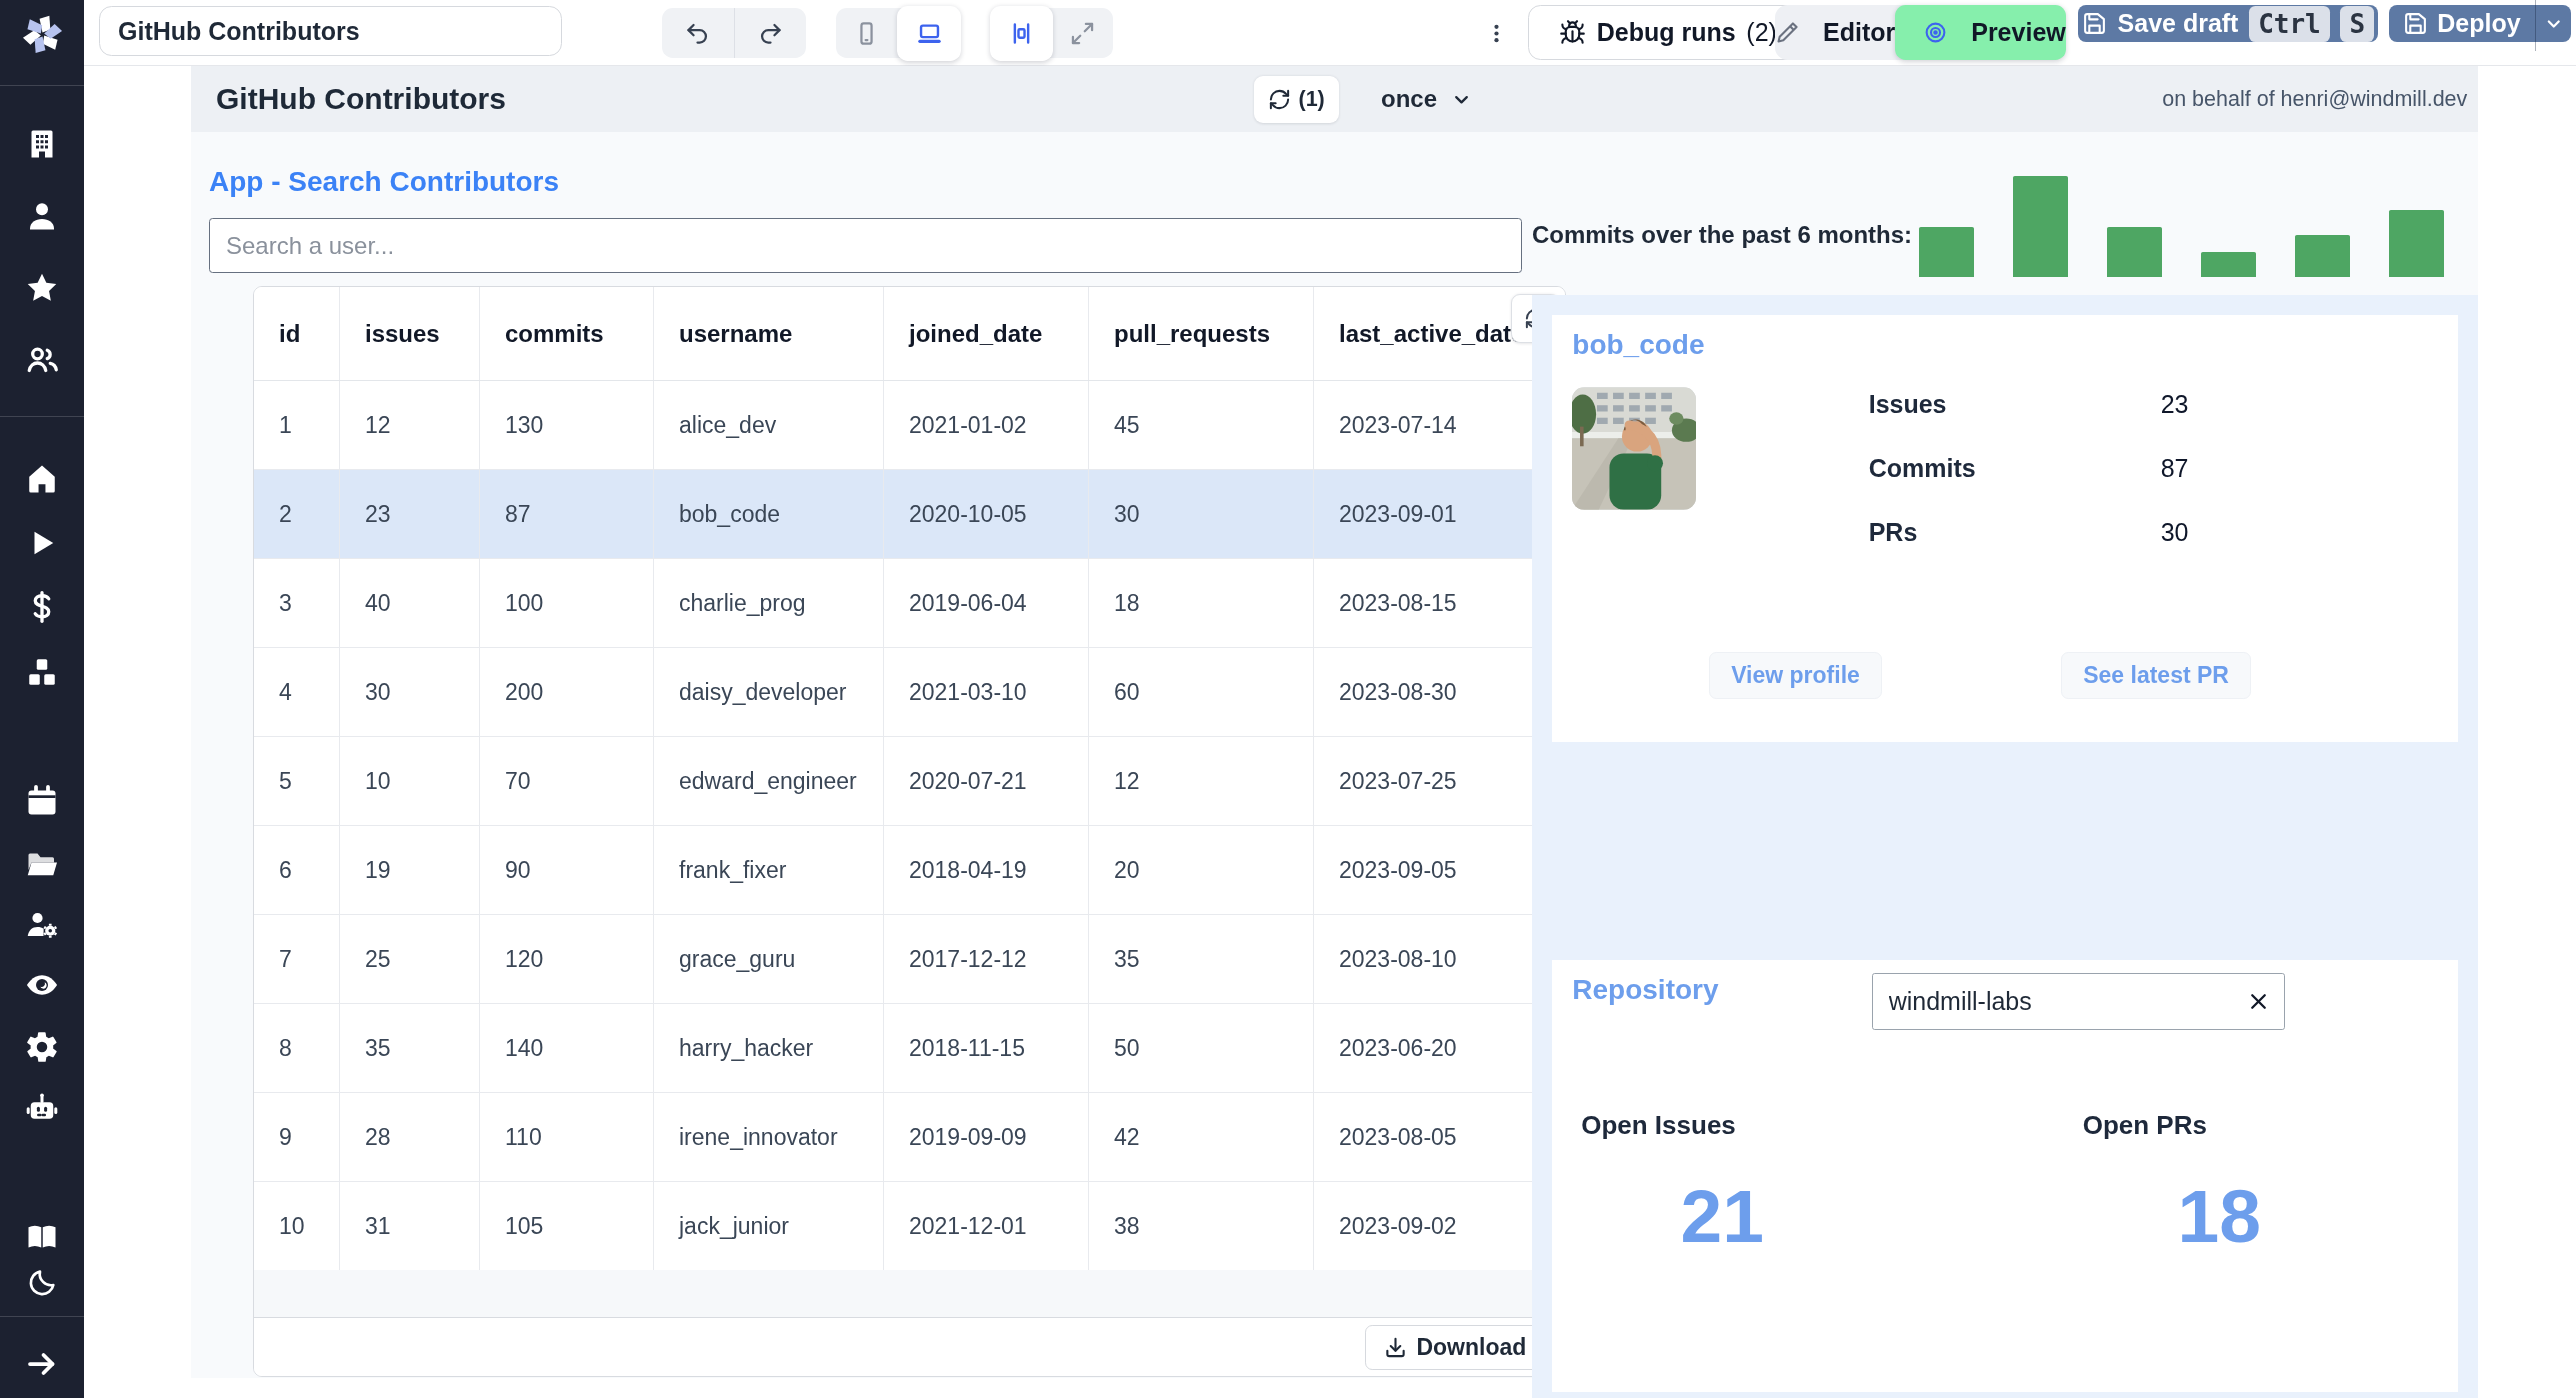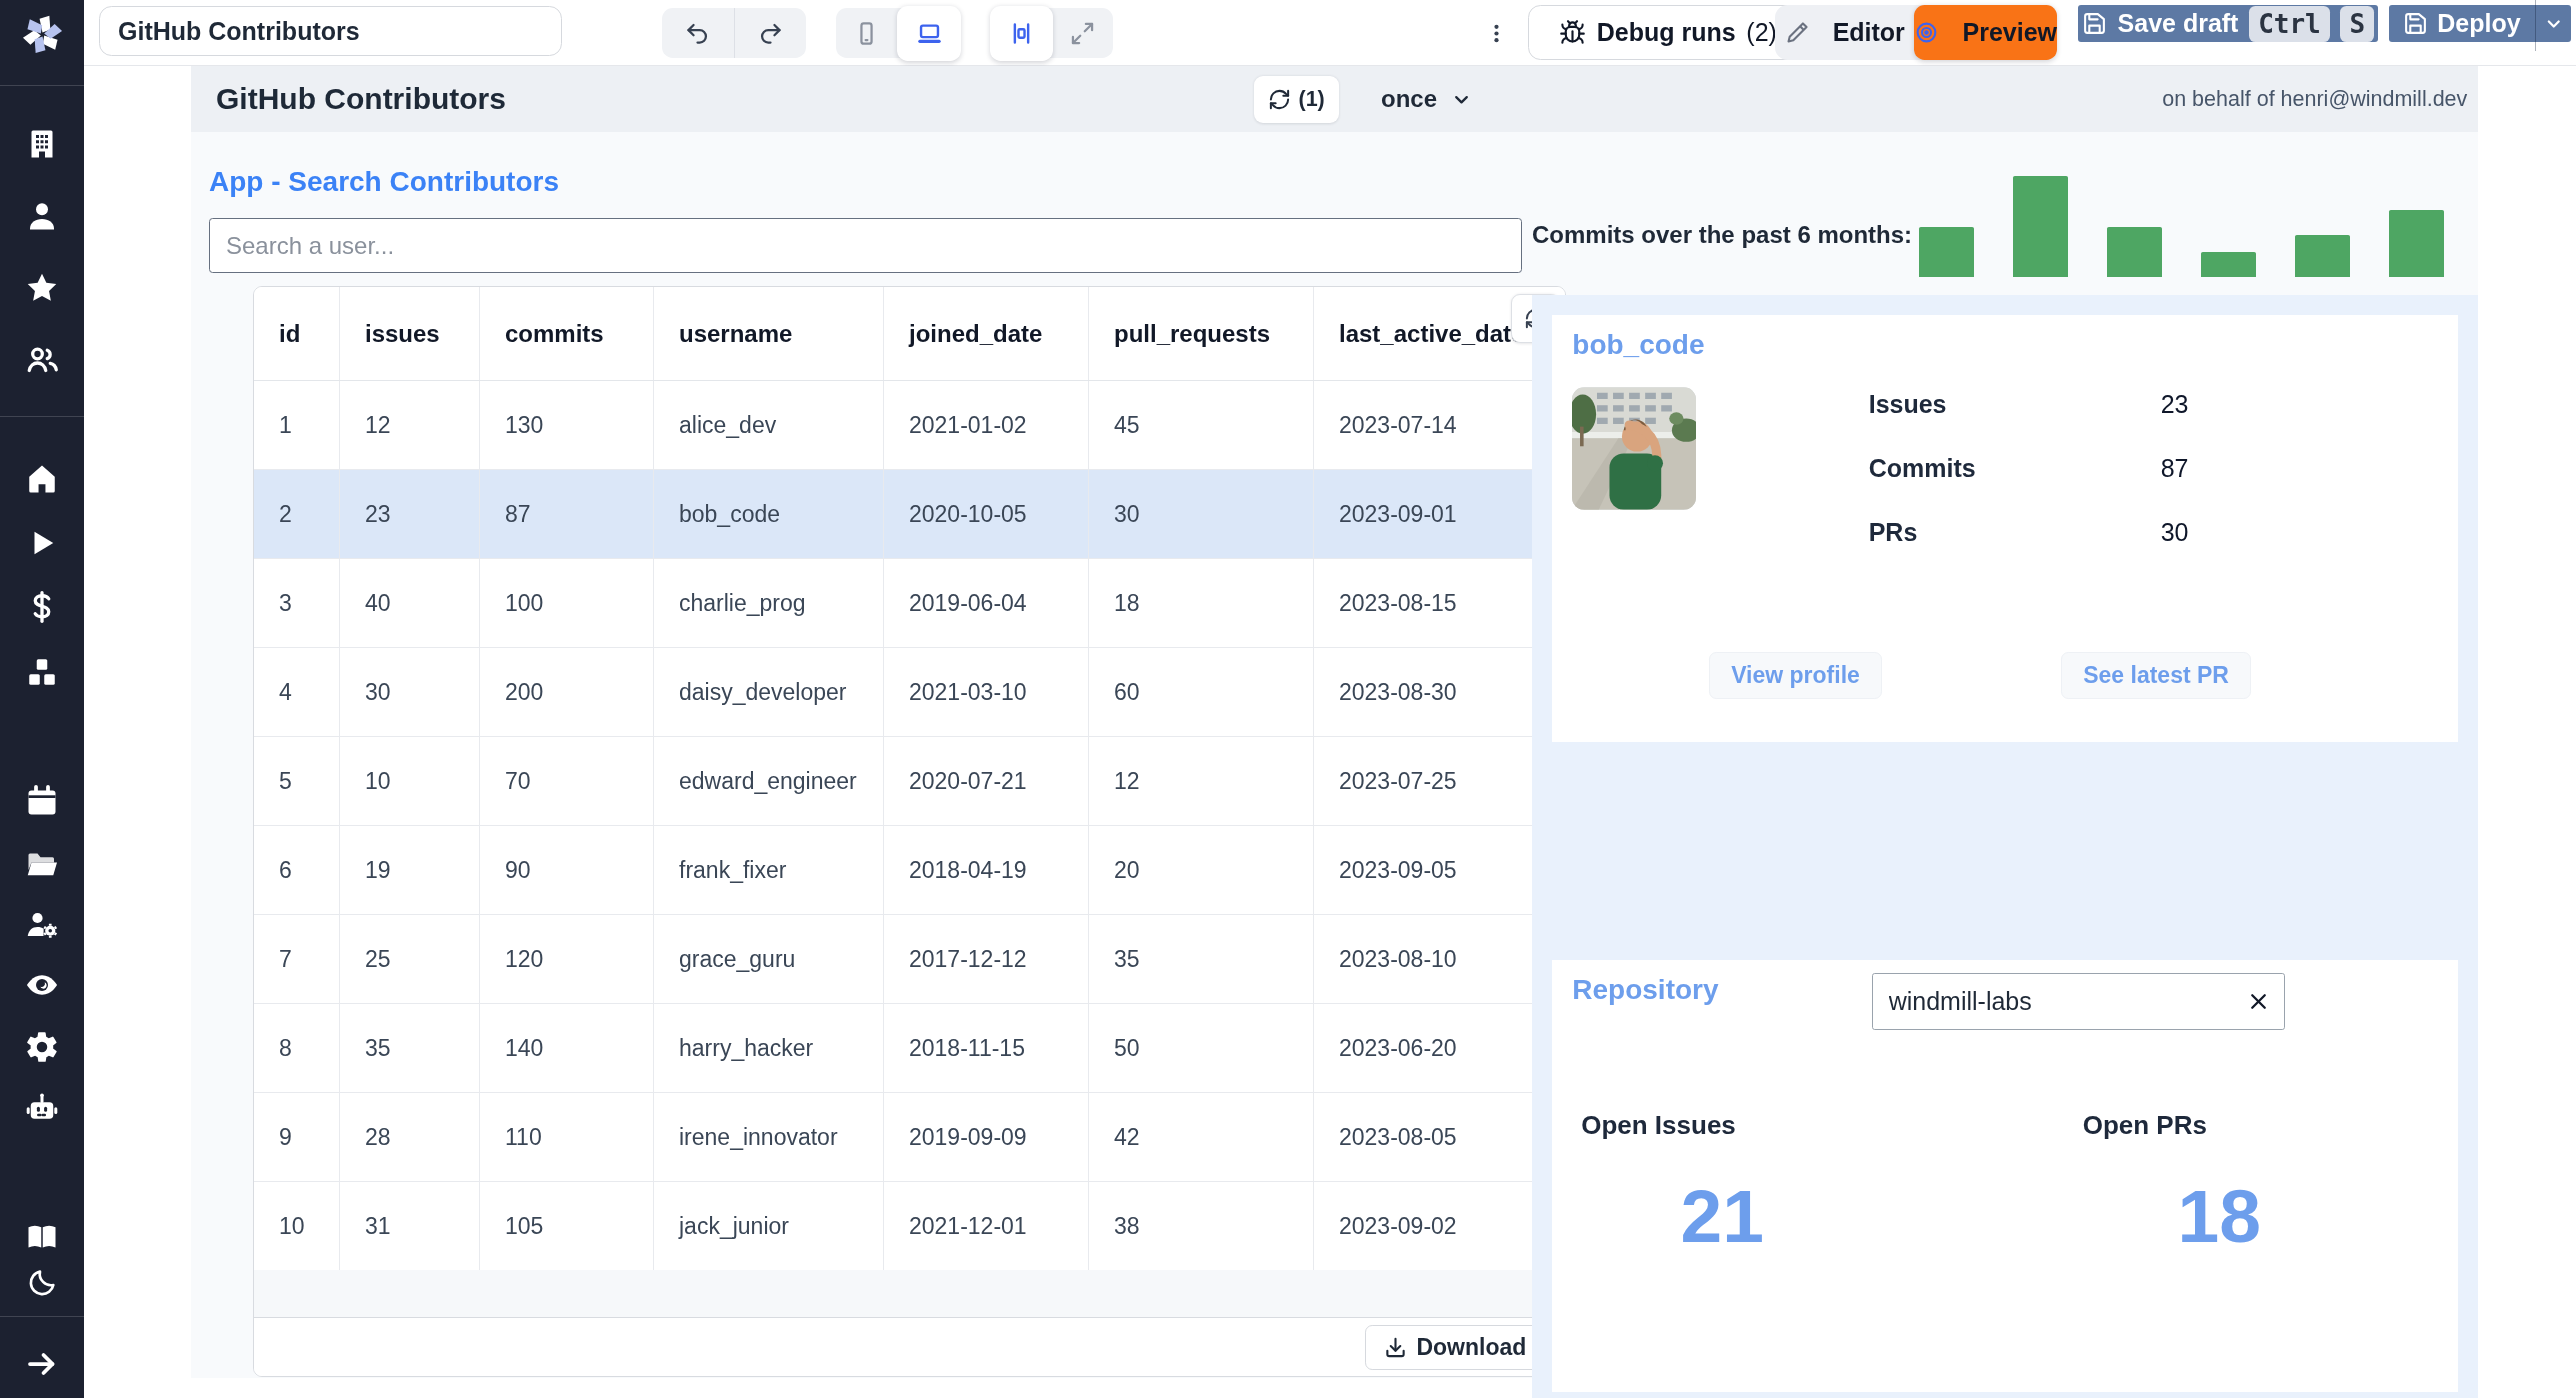--- a/index.html
+++ b/index.html
@@ -24,22 +24,22 @@
   .tool-half{width:63px;height:50px;display:flex;align-items:center;justify-content:center;color:#8b929e;}
   .tool-active{width:66px;height:55px;margin-top:0;background:#fff;border-radius:10.7px;
      box-shadow:0 1.8px 5.4px rgba(15,23,42,.18);display:flex;align-items:center;justify-content:center;color:#3d63ee;}
   .vdiv{width:0.9px;height:50px;background:#dde0e6;}
   #kebab{position:absolute;left:1394px;top:15px;width:36px;height:36px;display:flex;align-items:center;justify-content:center;}
   .top-btn-outline{position:absolute;top:5.4px;height:55px;background:#fff;border:1.8px solid #d6d9de;border-radius:12.5px;
      box-sizing:border-box;display:flex;align-items:center;justify-content:center;gap:10.7px;font-size:25px;font-weight:700;color:#111827;}
   #seg{position:absolute;left:1691px;top:5.4px;width:282px;height:55px;background:#eef0f4;border-radius:12.5px;
      display:flex;align-items:center;padding:0;box-sizing:border-box;}
   .seg-item{flex:1;height:55px;display:flex;align-items:center;justify-content:center;gap:23px;font-size:25px;font-weight:700;color:#111827;}
-  .seg-active{background:#f97316;border-radius:10.7px;box-shadow:0 1.8px 5.4px rgba(15,23,42,.18);}
-  .btn-slate{position:absolute;top:5.4px;height:37px;background:#5d79a4;border-radius:3px;color:#fff;
+  .seg-active{background:#86efac;border-radius:10.7px;box-shadow:0 1.8px 5.4px rgba(15,23,42,.18);padding-left:28px;}
+  .btn-slate{position:absolute;top:5.4px;height:37px;background:#5d79a4;border-radius:8px;color:#fff;
      display:flex;align-items:center;justify-content:center;gap:10.7px;font-size:25px;font-weight:700;}
   .kbd{background:#dbe0e9;color:#2b3442;border-radius:6.3px;padding:2.7px 9px;font-size:26px;font-weight:700;
      font-family:"DejaVu Sans Mono","Liberation Mono",monospace;}
   .deploy-div{width:0.9px;height:55px;background:rgba(20,35,60,.35);}
 
   
   #app-header{left:191px;top:66px;width:2287px;height:66px;background:#edf0f4;}
   #app-h1{position:absolute;left:25px;top:0;height:66px;display:flex;align-items:center;font-size:30px;font-weight:700;color:#1e2937;}
   #refresh-btn{position:absolute;left:1063px;top:9.8px;height:47px;padding:0 14.3px;background:#fff;border-radius:9px;
      box-shadow:0 0.9px 2.7px rgba(15,23,42,.12);display:flex;align-items:center;gap:7.2px;font-size:21.5px;font-weight:600;color:#1f2937;}

